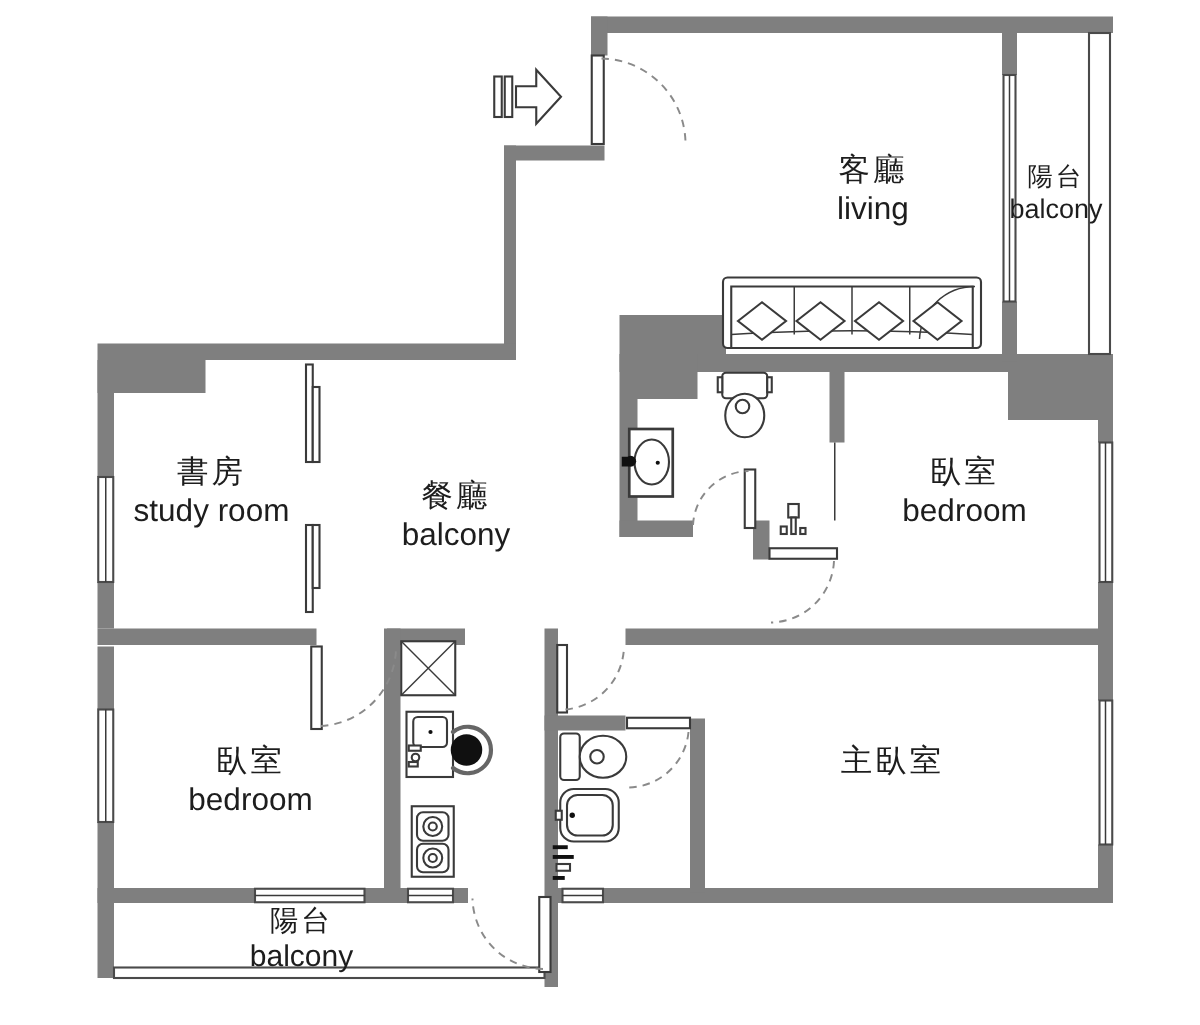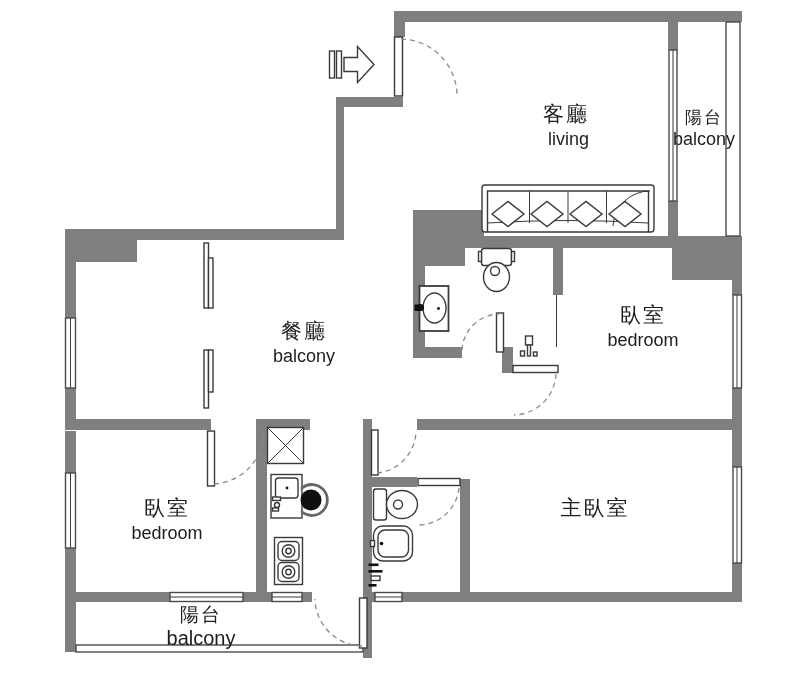--- a/index.html
+++ b/index.html
@@ -11,21 +11,21 @@
   #plan svg{position:absolute;left:0;top:0;}
   .wall{fill:var(--wall);stroke:none;}
   .ln{stroke:var(--outline);stroke-width:1.4;fill:#ffffff;}
   .lnf{stroke:var(--outline);stroke-width:1.4;fill:none;}
   .thin{stroke:var(--outline);stroke-width:1;fill:none;}
   .blk{fill:#101010;stroke:none;}
   .win{fill:#ffffff;stroke:#4a4a4a;stroke-width:1.4;}
   .dash{stroke:var(--dash);stroke-width:1.3;fill:none;stroke-dasharray:5 4;}
   .room-label{position:absolute;transform:translateX(-50%);text-align:center;color:var(--text);white-space:nowrap;}
   .room-label .zh{display:block;font-size:21px;line-height:26px;letter-spacing:2px;}
-  .room-label .en{display:block;font-size:18px;line-height:25px;}
+  .room-label .en{display:block;font-size:21px;line-height:25px;}
   .room-label.small .zh{font-size:17px;line-height:21px;}
   .room-label.small .en{font-size:18px;line-height:22px;}
   .room-label.mid .zh{font-size:19px;line-height:23px;}
   .room-label.mid .en{font-size:20px;line-height:24px;}
 </style>
 </head>
 <body>
 
 <div id="plan">
 <svg width="800" height="683" viewBox="0 0 800 683">
@@ -200,28 +200,32 @@
     </g>
     <g>
       <rect class="blk" x="368.5" y="563.5" width="10" height="2.6"></rect>
       <rect class="blk" x="368.5" y="570" width="14" height="2.6"></rect>
       <rect class="ln" x="371" y="576" width="9" height="4.5"></rect>
       <rect class="blk" x="368.5" y="584" width="8" height="2.6"></rect>
     </g>
   </g>
 </svg>
 
-  <div class="room-label" style="left:566px;top:101px;text-align:right;">
+  <div class="room-label" style="left:582px;top:101px;">
     <span class="zh">客廳</span>
     <span class="en">living</span>
   </div>
   <div class="room-label small" style="left:704px;top:107px;">
     <span class="zh">陽台</span>
     <span class="en">balcony</span>
   </div>
+  <div class="room-label" style="left:141px;top:302px;">
+    <span class="zh">書房</span>
+    <span class="en">study room</span>
+  </div>
   <div class="room-label" style="left:304px;top:318px;">
     <span class="zh">餐廳</span>
     <span class="en">balcony</span>
   </div>
   <div class="room-label" style="left:643px;top:302px;">
     <span class="zh">臥室</span>
     <span class="en">bedroom</span>
   </div>
   <div class="room-label" style="left:167px;top:495px;">
     <span class="zh">臥室</span>

